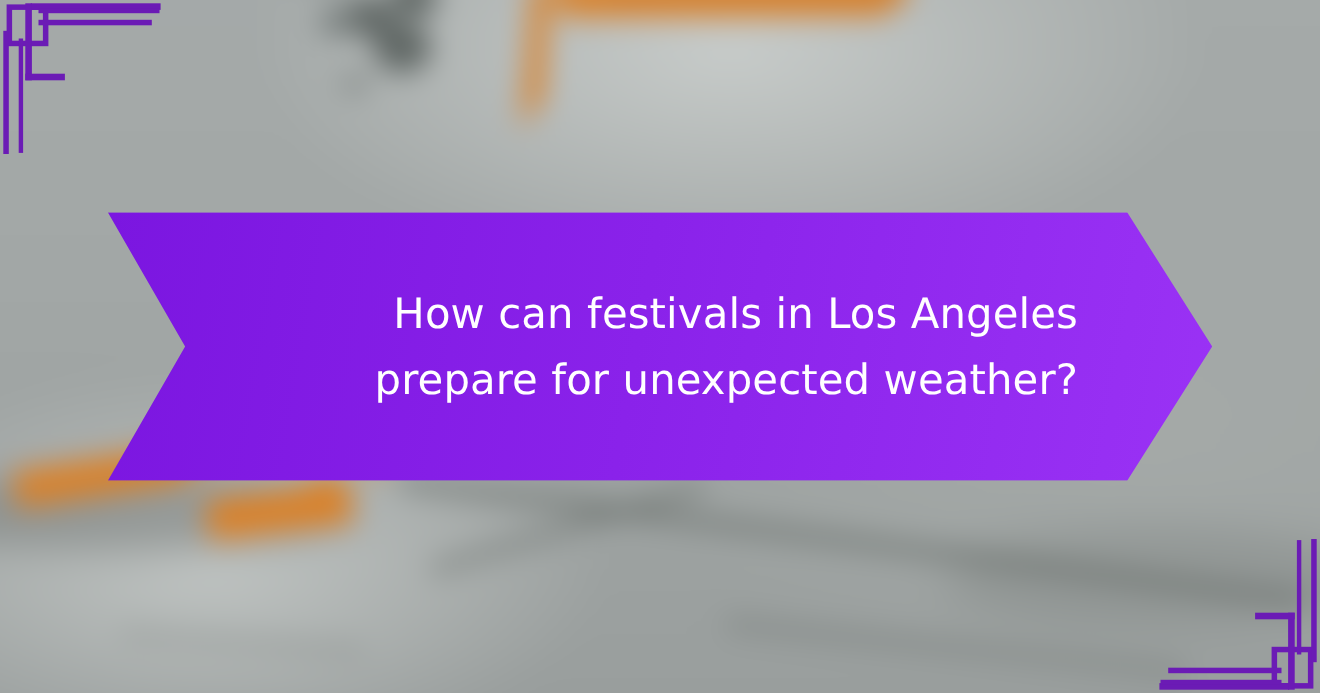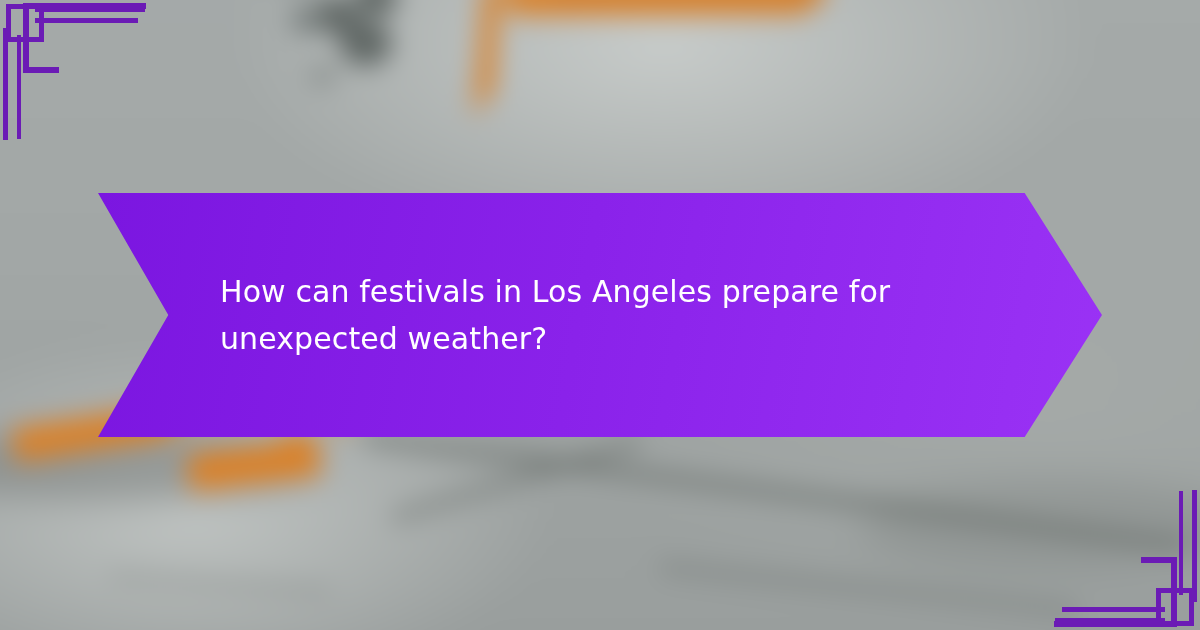--- a/index.html
+++ b/index.html
@@ -117,24 +117,24 @@
     height: 244px;
     background: linear-gradient(100deg, #7b16e0 0%, #8a22ea 48%, #9a32f5 100%);
     -webkit-clip-path: polygon(0% 0%, 100% 0%, 100% 50%, 100% 50%, 100% 100%, 0% 100%, 7.0% 50%);
     clip-path: polygon(0 0, 92.3% 0, 100% 50%, 92.3% 100%, 0 100%, 7.0% 50%);
     display: flex;
     align-items: center;
     justify-content: center;
   }
   #banner-text {
     color: #ffffff;
-    font-size: 30px;
+    font-size: 38px;
     font-weight: 400;
     line-height: 1.58;
-    text-align: left;
+    text-align: right;
     max-width: 760px;
     letter-spacing: 0.1px;
     padding: 0 40px;
   }
 </style>
 </head>
 <body>
 
 <div id="stage">
 

